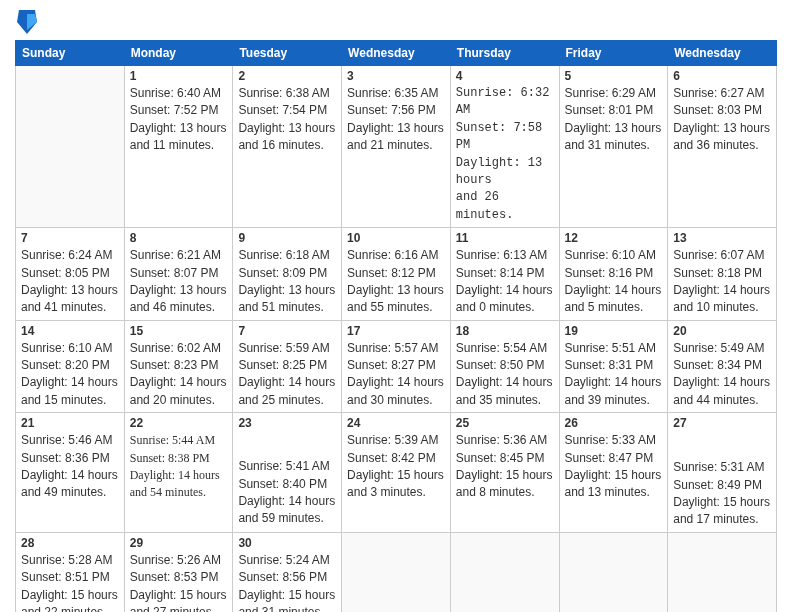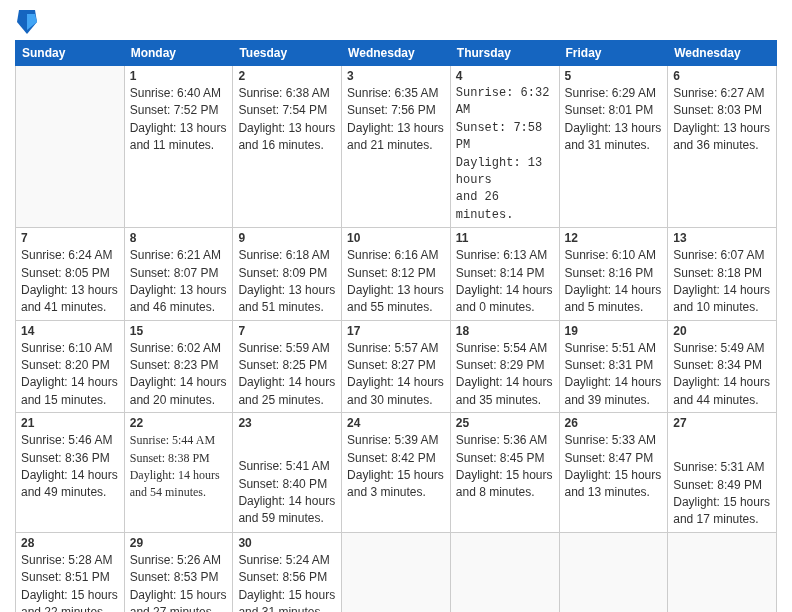--- a/index.html
+++ b/index.html
@@ -246,21 +246,21 @@
           <td>
             <div class="day-number">17</div>
             <div class="day-info" style="white-space: pre-line;">Sunrise: 5:57 AM
 Sunset: 8:27 PM
 Daylight: 14 hours
 and 30 minutes.</div>
           </td>
           <td>
             <div class="day-number">18</div>
             <div class="day-info" style="white-space: pre-line;">Sunrise: 5:54 AM
-Sunset: 8:29 PM
+Sunset: 8:50 PM
 Daylight: 14 hours
 and 35 minutes.</div>
           </td>
           <td>
             <div class="day-number">19</div>
             <div class="day-info" style="white-space: pre-line;">Sunrise: 5:51 AM
 Sunset: 8:31 PM
 Daylight: 14 hours
 and 39 minutes.</div>
           </td>

